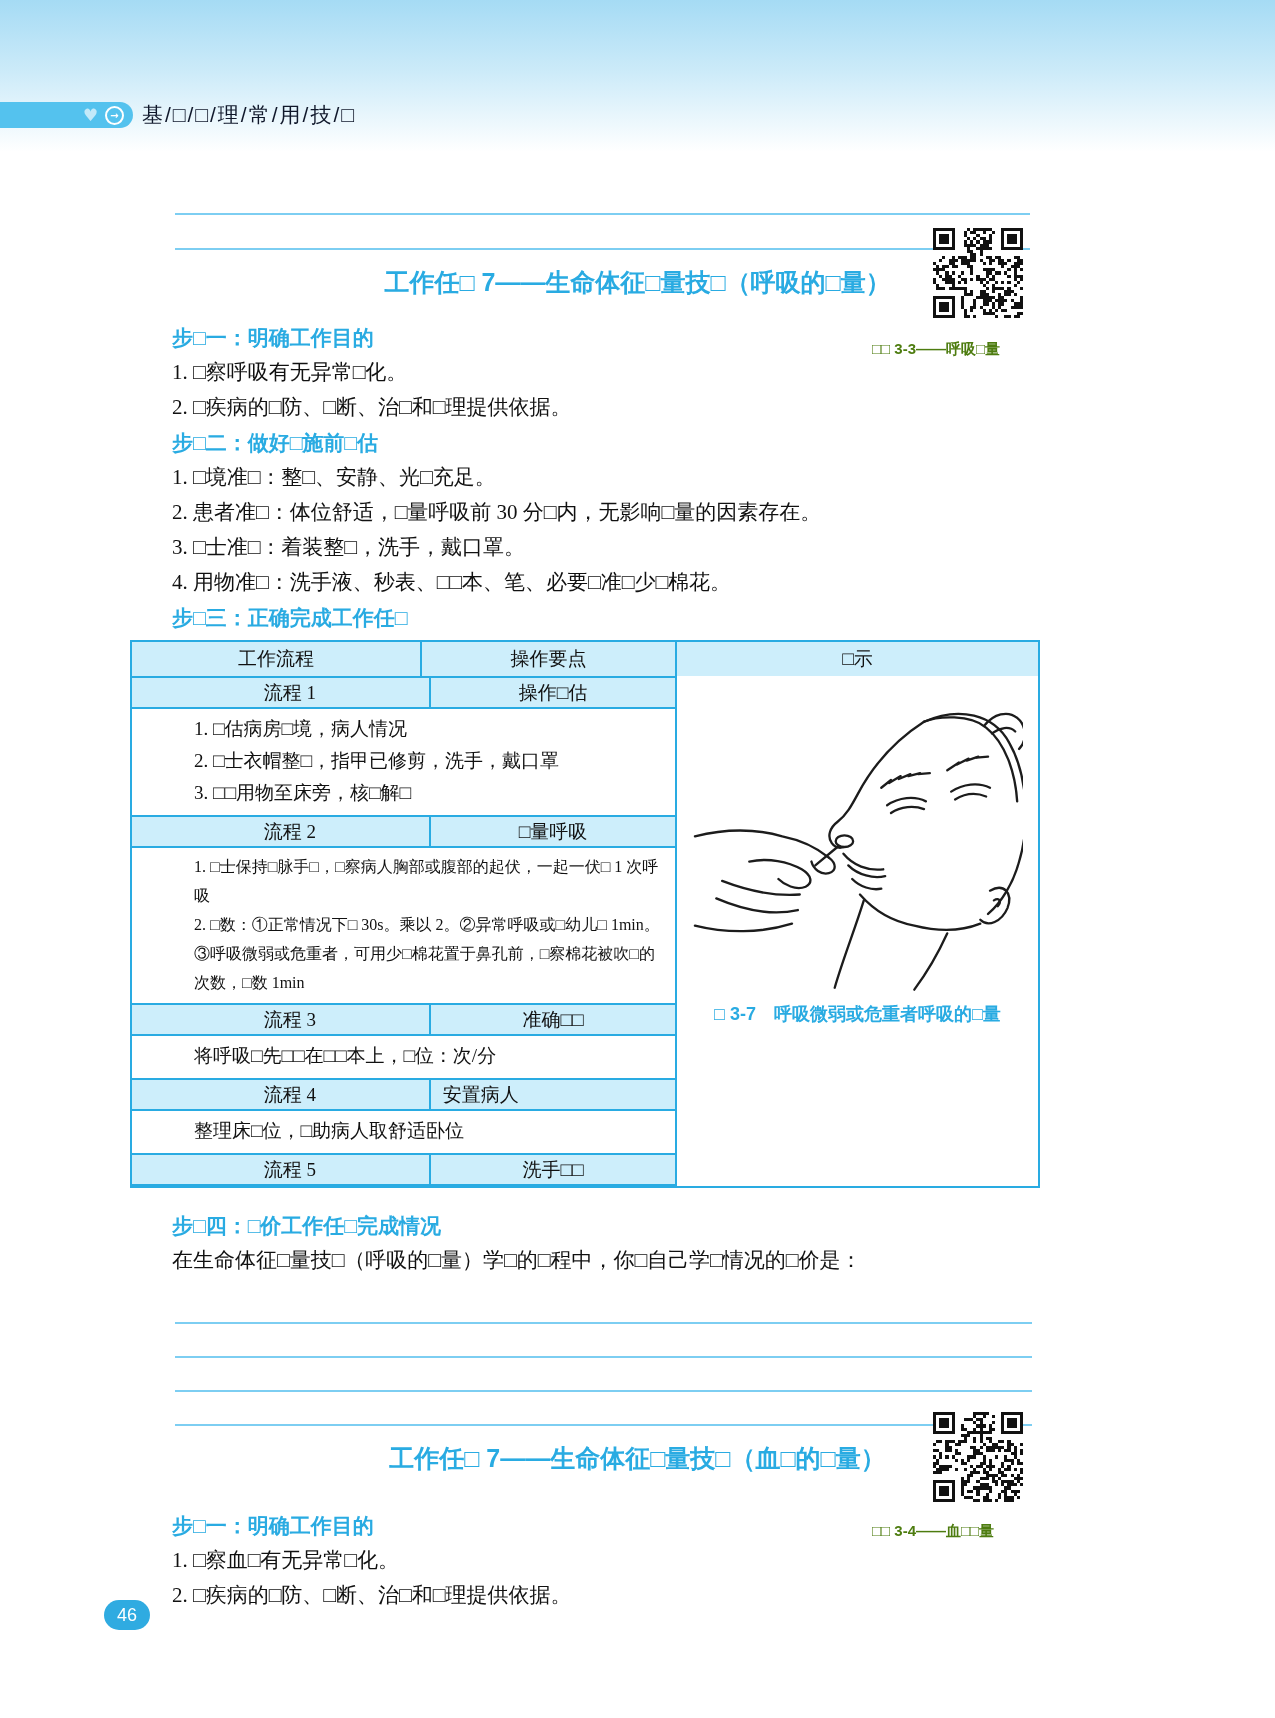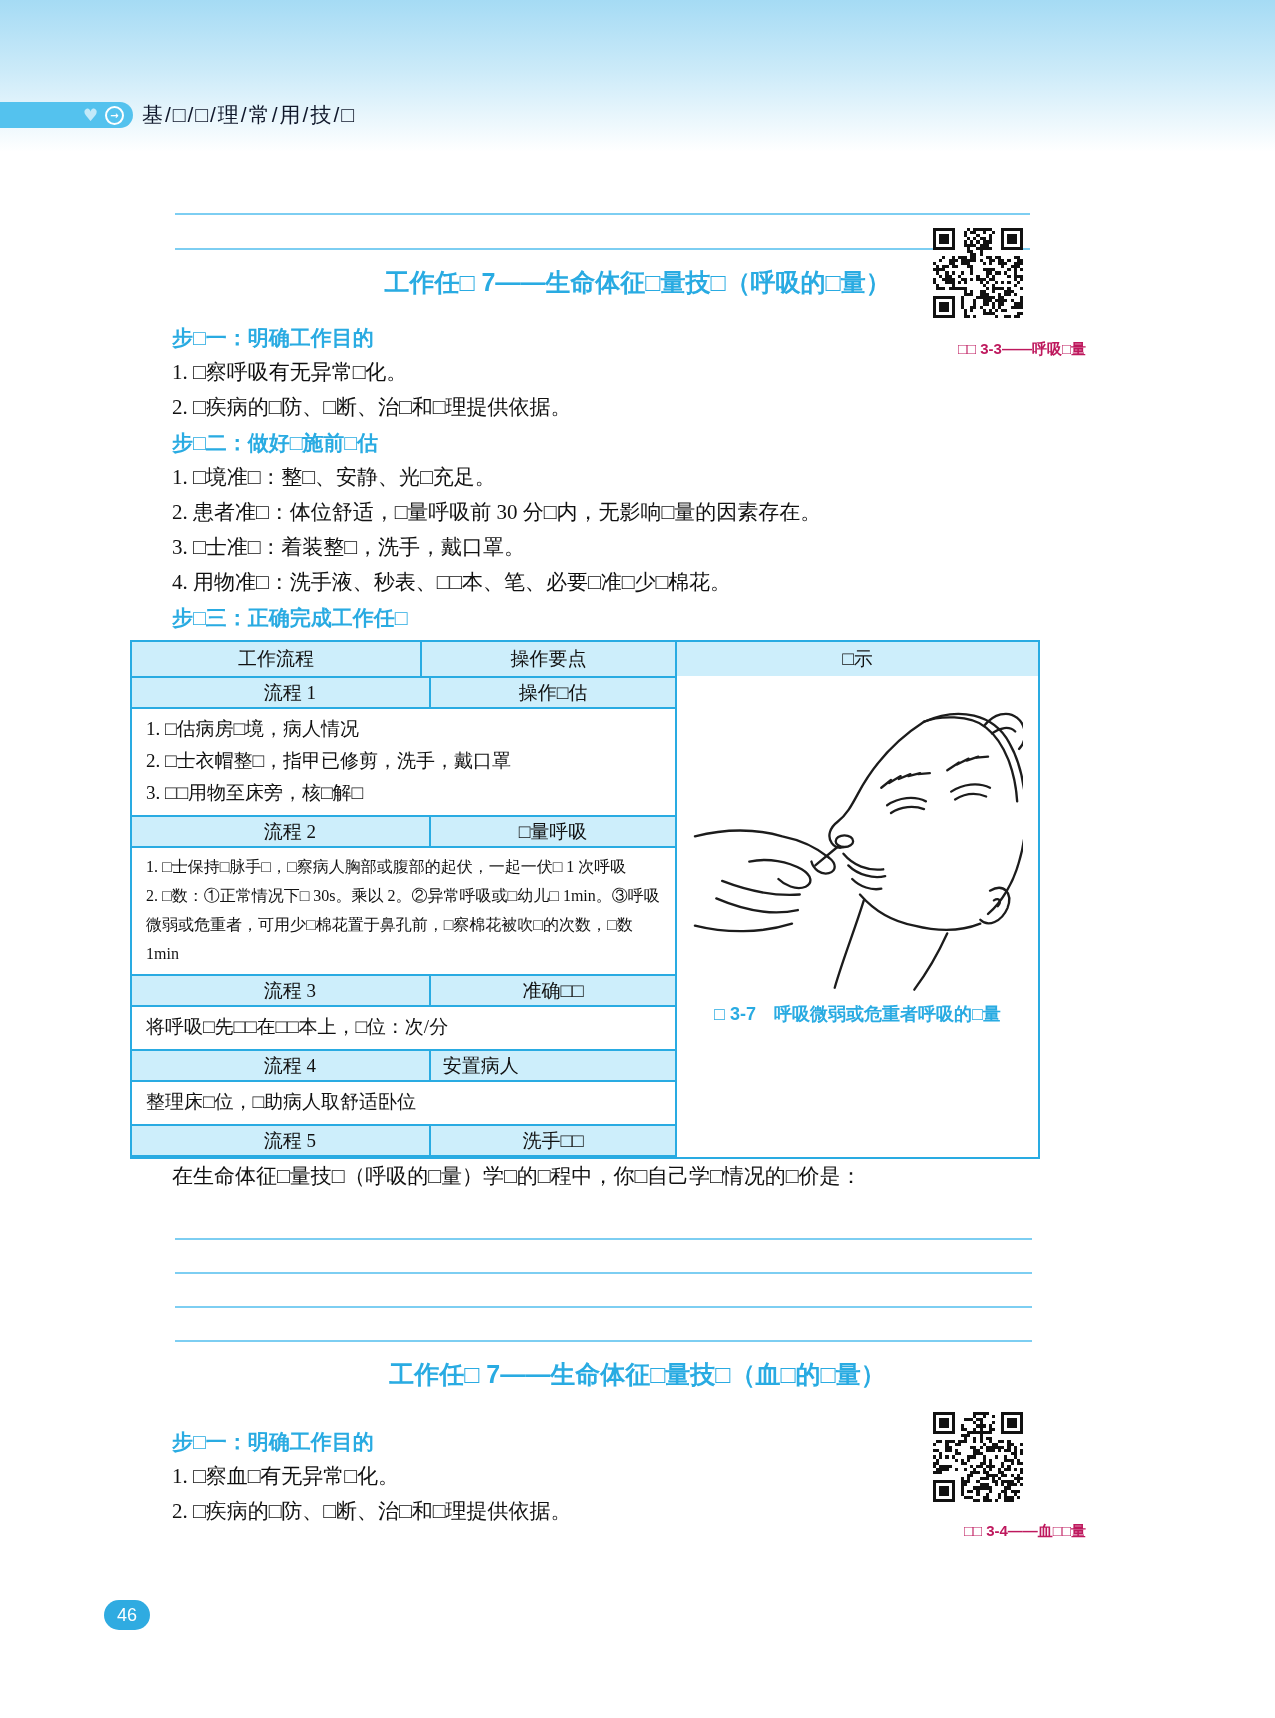--- a/index.html
+++ b/index.html
@@ -27,21 +27,21 @@
   
   .title{margin:0;text-align:center;color:#29abe2;font-weight:bold;font-size:25px;
     line-height:32px;font-family:"Liberation Sans","DejaVu Sans",sans-serif;}
   .t1{padding-top:266px;}
   .t2{margin-top:16px;}
   
   .qr{position:absolute;width:90px;height:90px;}
   .qr svg{width:100%;height:100%;shape-rendering:crispEdges;}
   .qr1{top:228px;left:933px;}
   .qr2{top:1412px;left:933px;}
-  .qrcap{position:absolute;width:214px;text-align:right;color:#be185d;
+  .qrcap{position:absolute;width:214px;text-align:left;color:#4d7c0f;
     font-weight:bold;font-size:15px;font-family:"Liberation Sans","DejaVu Sans",sans-serif;}
   .cap1{top:340px;left:872px;}
   .cap2{top:1522px;left:872px;}
   
   .content{margin:0 235px 0 130px;}
   .step{margin:0;padding-left:42px;line-height:35px;font-size:21px;font-weight:bold;
     color:#29abe2;font-family:"Liberation Sans","DejaVu Sans",sans-serif;}
   .mt22{margin-top:22px}.mt20{margin-top:20px}.mt34{margin-top:34px}
   .item,.para{margin:0;padding-left:42px;line-height:35px;font-size:21px;}
   
@@ -53,21 +53,21 @@
   .hc2{width:253px;border-right:2px solid #29abe2;}
   .hc3{flex:1;}
   .tbody{display:flex;align-items:stretch;}
   .tleft{width:543px;border-right:2px solid #29abe2;}
   .tright{flex:1;display:flex;flex-direction:column;align-items:center;padding-top:24px;}
   .prow{display:flex;background:#cdeefb;border-top:2px solid #29abe2;
     border-bottom:2px solid #29abe2;font-size:19px;line-height:29px;}
   .pc1{width:288px;border-right:2px solid #29abe2;text-align:center;margin-left:19px;}
   .pc2{width:253px;text-align:center;}
   .pc2.leftal{text-align:left;padding-left:12px;box-sizing:border-box;}
-  .drow{padding:4px 12px 6px 14px;}
+  .drow{padding:4px 12px 6px 14px;margin-left:48px;}
   .dline{margin:0;font-size:19px;line-height:32px;}
   .drow.small .dline{font-size:16px;line-height:29px;}
   .illus{width:330px;height:292px;}
   .figcap{margin-top:10px;color:#29abe2;font-weight:bold;font-size:18px;
     font-family:"Liberation Sans","DejaVu Sans",sans-serif;white-space:nowrap;}
   
   .ansline{height:32px;margin:0 8px 0 45px;border-bottom:2px solid #7dcef2;}
   .ansline.first{margin-top:12px;}
   
   .pagenum{position:absolute;left:104px;top:1600px;width:46px;height:30px;
@@ -472,20 +472,21 @@
 
               <path d="M126,170 L150,150"></path>
               <ellipse cx="156" cy="145" rx="9" ry="6" fill="#fff"></ellipse>
             </g>
           </svg>
           <div class="figcap">□ 3-7　呼吸微弱或危重者呼吸的□量</div>
         </div>
       </div>
     </div>
 
+    <h2 class="step mt20">步□四：□价工作任□完成情况</h2>
     <p class="para">在生命体征□量技□（呼吸的□量）学□的□程中，你□自己学□情况的□价是：</p>
 
     <div class="ansline first"></div>
     <div class="ansline"></div>
     <div class="ansline"></div>
     <div class="ansline"></div>
   </div>
 
   <h1 class="title t2">工作任□ 7——生命体征□量技□（血□的□量）</h1>
 

